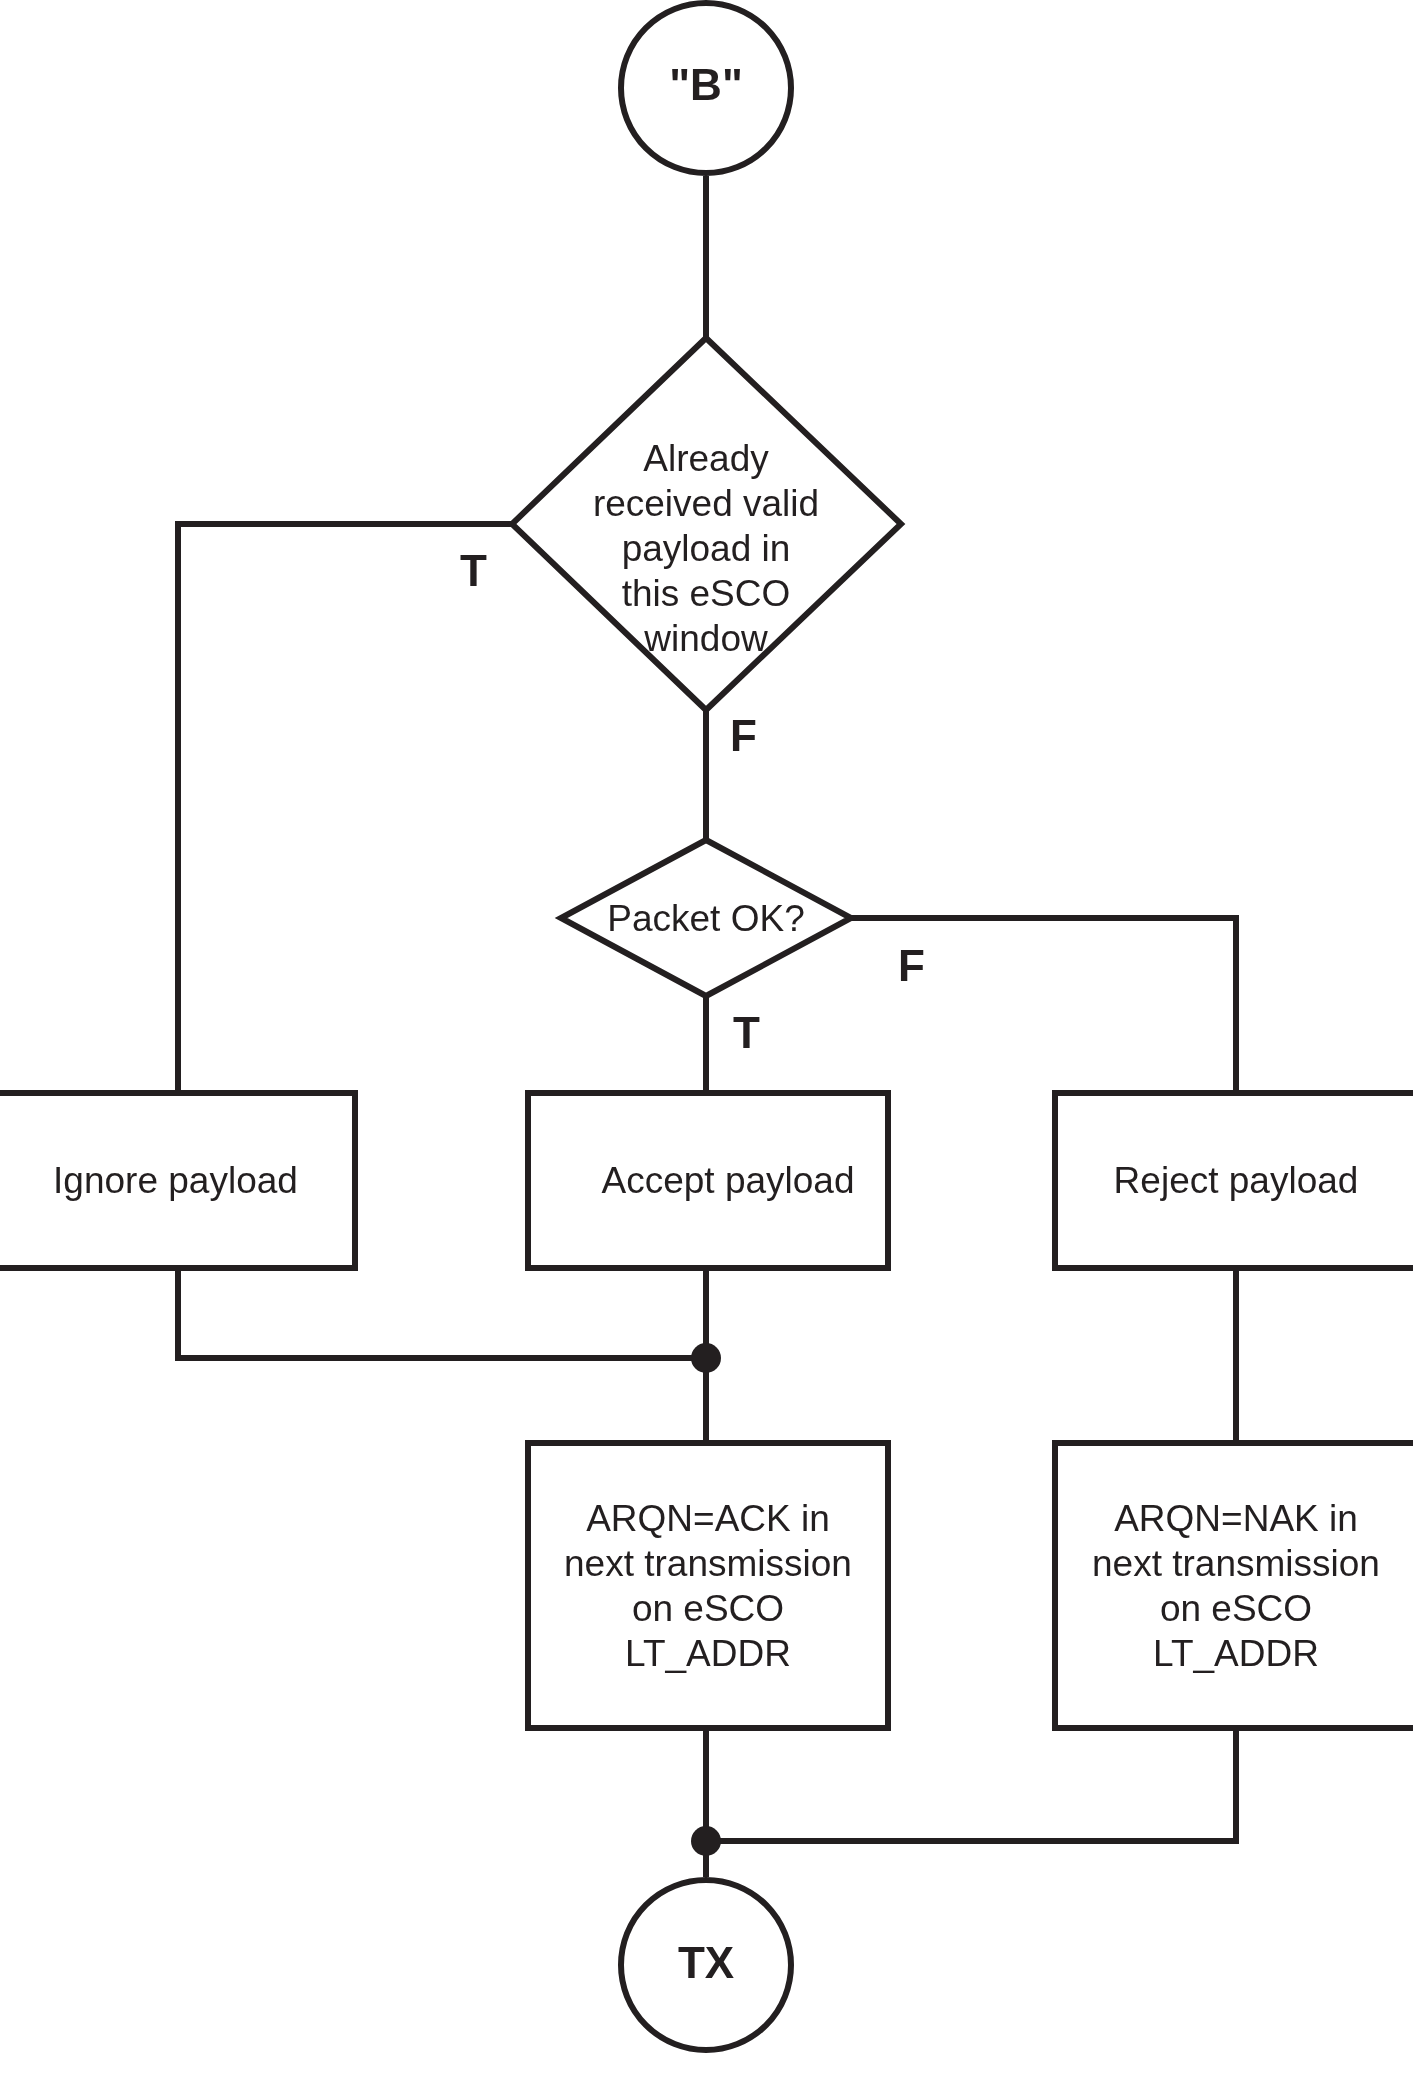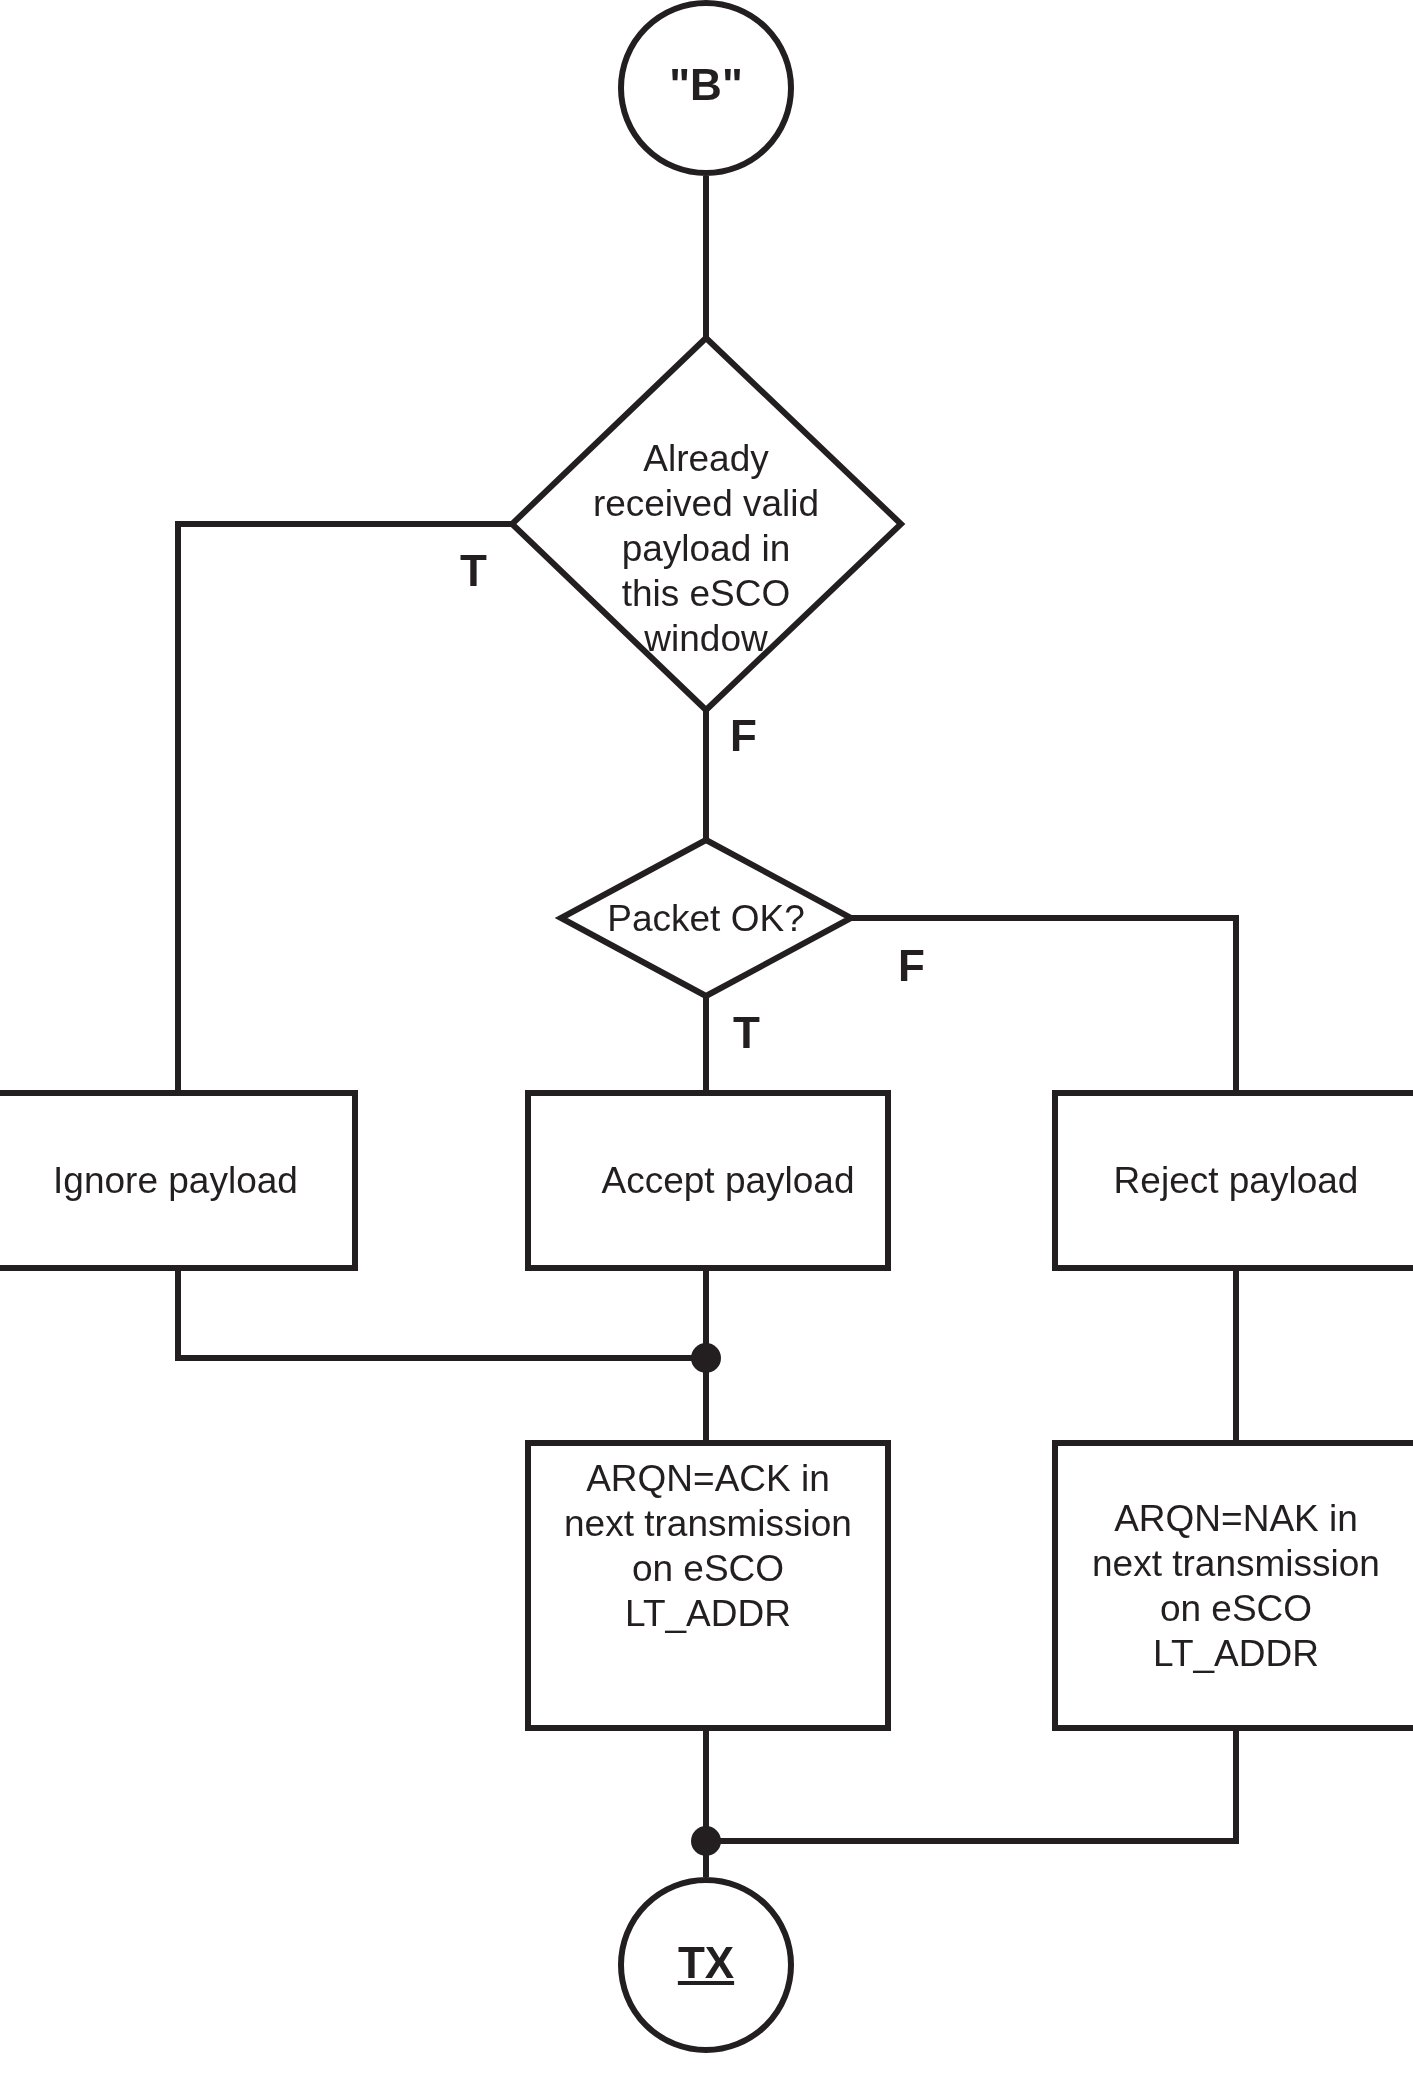--- a/index.html
+++ b/index.html
@@ -127,31 +127,31 @@
 window</div>
 
   <div class="node-text" style="left:0px; top:1158px; width:351px;">Ignore payload</div>
 
   <div class="node-text" style="left:571px; top:896px; width:270px;">Packet OK?</div>
 
   <div class="node-text" style="left:532px; top:1158px; width:392px;">Accept payload</div>
 
   <div class="node-text" style="left:1059px; top:1158px; width:354px;">Reject payload</div>
 
-  <div class="node-text" style="left:527px; top:1456px; width:362px;">ARQN=ACK in
+  <div class="node-text" style="left:527px; top:1496px; width:362px;">ARQN=ACK in
 next transmission
 on eSCO
 LT_ADDR</div>
 
   <div class="node-text" style="left:1054px; top:1496px; width:364px;">ARQN=NAK in
 next transmission
 on eSCO
 LT_ADDR</div>
 
-  <div class="node-text bold" style="left:606px; top:1940px; width:200px;text-decoration:underline;">TX</div>
+  <div class="node-text bold" style="left:606px; top:1940px; width:200px;">TX</div>
 
   <div class="branch-label" style="left:460px; top:548px;">T</div>
 
   <div class="branch-label" style="left:730px; top:713px;">F</div>
 
   <div class="branch-label" style="left:898px; top:943px;">F</div>
 
   <div class="branch-label" style="left:733px; top:1010px;">T</div>
 
 </div>

